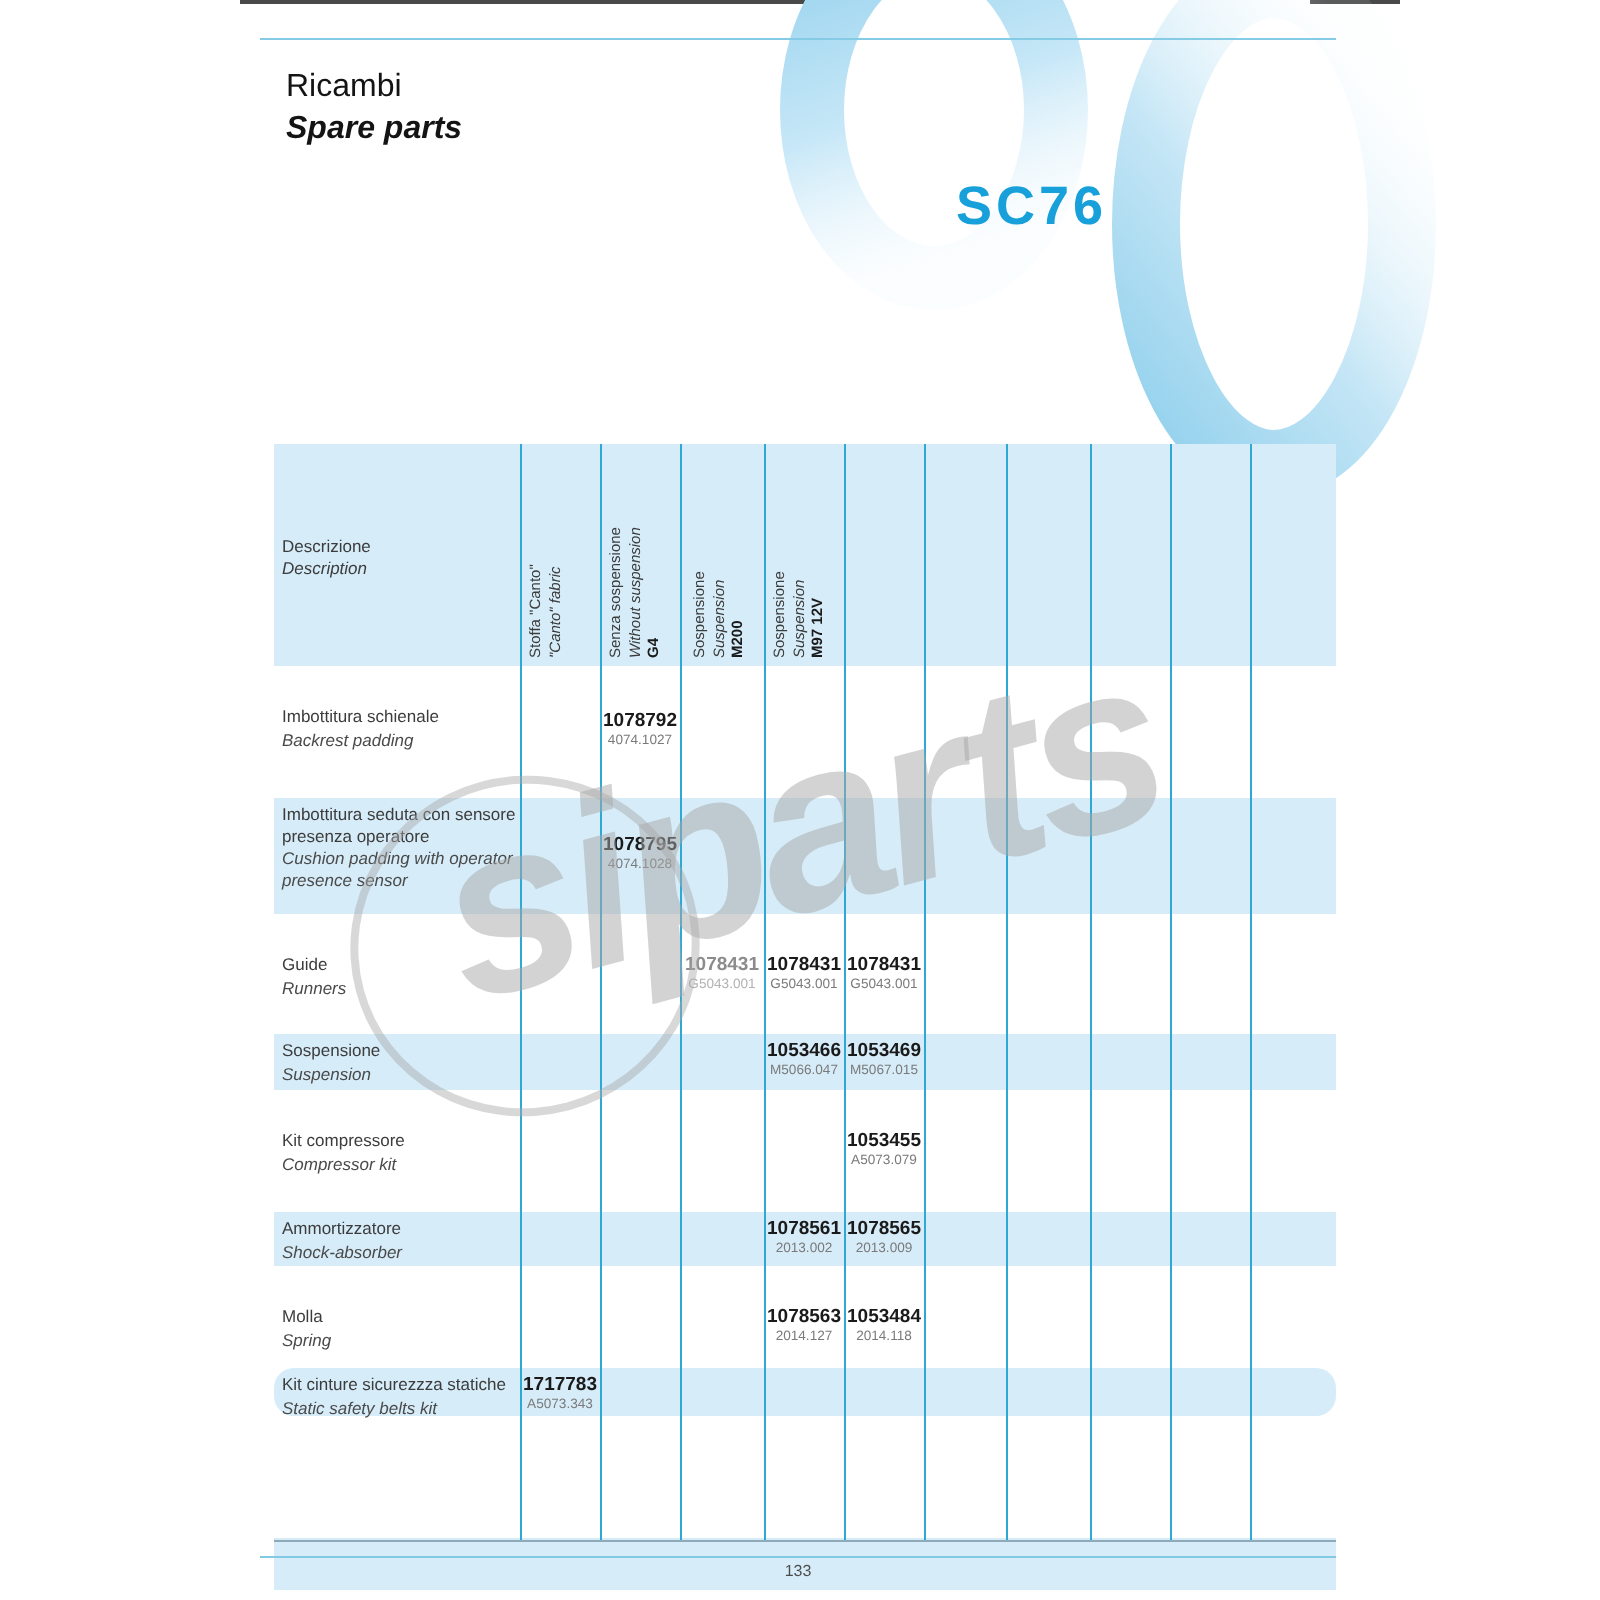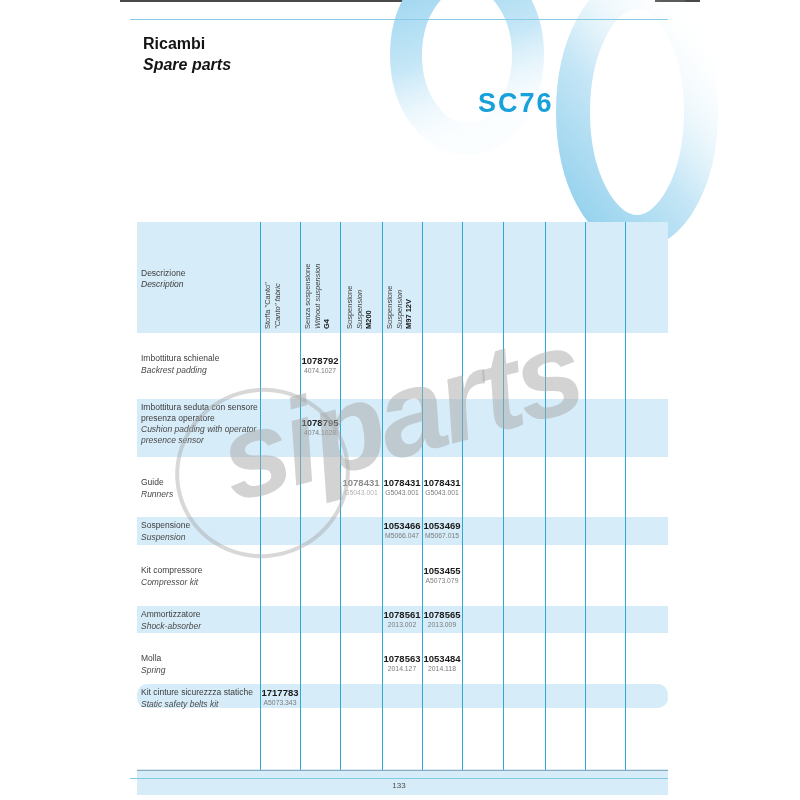--- a/index.html
+++ b/index.html
@@ -5,21 +5,21 @@
   html,body{margin:0;padding:0;background:#ffffff;}
   *{box-sizing:border-box;}
   .page{
     position:relative;width:800px;height:800px;background:#ffffff;overflow:hidden;
     font-family:"Liberation Sans",sans-serif;color:#222;
   }
   
   .scan-edge{position:absolute;top:0;height:2px;background:#1c1c1c;opacity:.8;}
   
   .top-rule{position:absolute;left:130px;top:19px;width:538px;height:1px;background:#86cbe6;z-index:5;}
-  .title-it{position:absolute;left:143px;top:35px;font-size:16px;font-weight:bold;color:#141414;z-index:6;}
+  .title-it{position:absolute;left:143px;top:35px;font-size:16px;font-weight:normal;color:#141414;z-index:6;}
   .title-en{position:absolute;left:143px;top:56px;font-size:16px;font-weight:bold;font-style:italic;color:#141414;z-index:6;}
   .model-code{position:absolute;left:478px;top:88px;font-size:27px;font-weight:bold;color:#17a0da;letter-spacing:2px;z-index:6;text-align:center;}
   .rings{position:absolute;left:370px;top:0;z-index:1;}
   
   .table{position:absolute;left:137px;top:222px;width:531px;height:549px;z-index:2;font-size:8.5px;}
   .thead{position:relative;width:531px;height:111px;background:#d6ecf8;}
   .h-desc{position:absolute;left:4px;top:46px;line-height:10.5px;color:#3c3c3c;}
   .h-rot{
     position:absolute;bottom:4px;width:100px;height:38px;
     transform:rotate(-90deg);transform-origin:0 100%;

